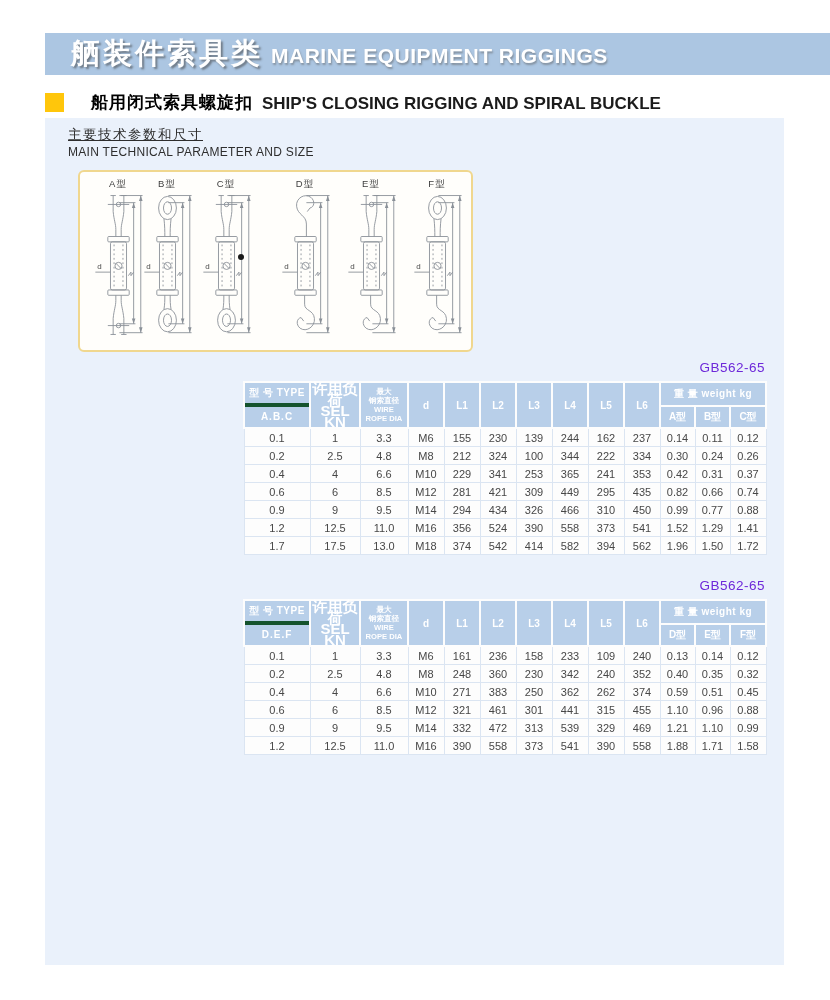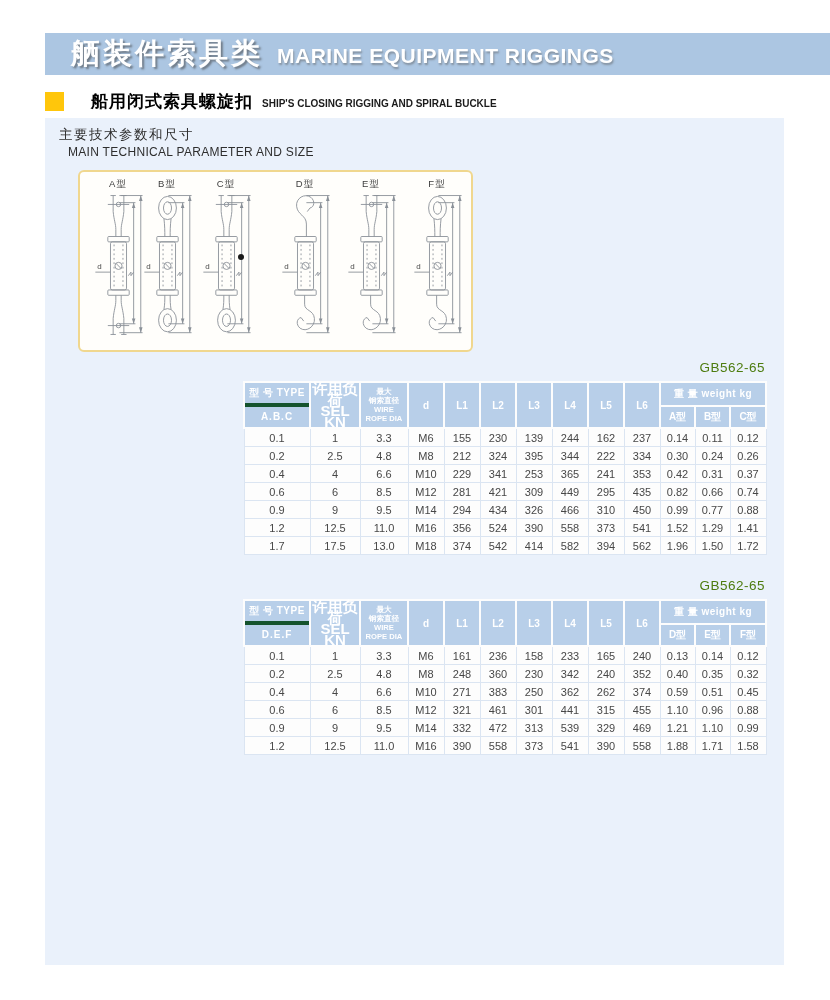--- a/index.html
+++ b/index.html
@@ -4,44 +4,44 @@
 <style>
   html,body{margin:0;padding:0;background:#fff;}
   .page{position:relative;width:830px;height:1000px;background:#ffffff;overflow:hidden;
         font-family:"Liberation Sans","DejaVu Sans",sans-serif;}
 
   
   .band{position:absolute;left:45px;top:33px;width:807px;height:42px;background:#acc6e2;
         display:flex;align-items:center;}
   .band-cn{font-size:29px;font-weight:bold;color:#ffffff;letter-spacing:3px;padding-left:26px;
            text-shadow:2px 2px 2px rgba(60,60,60,0.55);white-space:nowrap;}
-  .band-en{font-size:21px;font-weight:bold;color:#ffffff;margin-left:14px;margin-top:4px;
+  .band-en{font-size:21px;font-weight:bold;color:#ffffff;margin-left:8px;margin-top:4px;
            text-shadow:1px 2px 2px rgba(90,90,90,0.5);letter-spacing:0.5px;white-space:nowrap;}
 
   
   .section-row{position:absolute;left:45px;top:90px;display:flex;align-items:center;}
   .bullet{width:19px;height:19px;background:#ffc60b;display:inline-block;}
   .sec-cn{font-size:17px;font-weight:bold;color:#000;margin-left:27px;letter-spacing:1px;white-space:nowrap;}
-  .sec-en{font-size:10px;font-weight:bold;color:#1b1b1b;margin-left:9px;margin-top:4px;white-space:nowrap;}
+  .sec-en{font-size:17px;font-weight:bold;color:#1b1b1b;margin-left:9px;margin-top:4px;white-space:nowrap;}
 
   
   .content{position:absolute;left:45px;top:118px;width:739px;height:847px;background:#eaf1fb;}
-  .sub-cn{position:absolute;left:14px;top:8px;font-size:13.5px;color:#2e2e2e;letter-spacing:1.5px;}
+  .sub-cn{position:absolute;left:23px;top:8px;font-size:13.5px;color:#2e2e2e;letter-spacing:1.5px;text-decoration:underline;}
   .sub-en{position:absolute;left:23px;top:27px;font-size:12px;color:#2e2e2e;letter-spacing:0.3px;}
 
   
   .diagram{position:absolute;left:33px;top:52px;width:391px;height:178px;background:#fffefb;
            border:2px solid #f0d78e;border-radius:6px;}
   .fig{position:absolute;top:6px;width:64px;height:168px;}
   .fig-label{height:12px;line-height:12px;text-align:center;font-size:9.5px;color:#3c3c3c;letter-spacing:1px;}
   .fig svg{display:block;margin:0 auto;}
   .print-dot{position:absolute;left:158px;top:82px;width:6px;height:6px;border-radius:50%;background:#1a1a1a;}
 
   
-  .code{position:absolute;left:198px;width:522px;text-align:right;font-size:13.5px;color:#4d7c0f;
+  .code{position:absolute;left:198px;width:522px;text-align:right;font-size:13.5px;color:#6d28d9;
         letter-spacing:0.5px;}
   .code1{top:242px;} .code2{top:460px;}
 
   
   table.spec{position:absolute;left:198px;width:522px;border-collapse:collapse;table-layout:fixed;}
   #table0{top:263px;} #table1{top:481px;}
   table.spec th{background:#b8cfe9;color:#ffffff;font-weight:bold;border:2px solid #fdfdfd;
                 padding:0;text-align:center;vertical-align:middle;font-size:10px;}
   table.spec td{background:#fdfdfd;border:1px solid #dbe5f2;color:#474747;font-size:11px;
                 text-align:center;height:17px;padding:0;}
@@ -392,21 +392,21 @@
             <td>0.11</td>
             <td>0.12</td>
           </tr>
           <tr>
             <td>0.2</td>
             <td>2.5</td>
             <td>4.8</td>
             <td>M8</td>
             <td>212</td>
             <td>324</td>
-            <td>395</td>
+            <td>100</td>
             <td>344</td>
             <td>222</td>
             <td>334</td>
             <td>0.30</td>
             <td>0.24</td>
             <td>0.26</td>
           </tr>
           <tr>
             <td>0.4</td>
             <td>4</td>
@@ -537,21 +537,21 @@
       <tbody>
           <tr>
             <td>0.1</td>
             <td>1</td>
             <td>3.3</td>
             <td>M6</td>
             <td>161</td>
             <td>236</td>
             <td>158</td>
             <td>233</td>
-            <td>165</td>
+            <td>109</td>
             <td>240</td>
             <td>0.13</td>
             <td>0.14</td>
             <td>0.12</td>
           </tr>
           <tr>
             <td>0.2</td>
             <td>2.5</td>
             <td>4.8</td>
             <td>M8</td>

